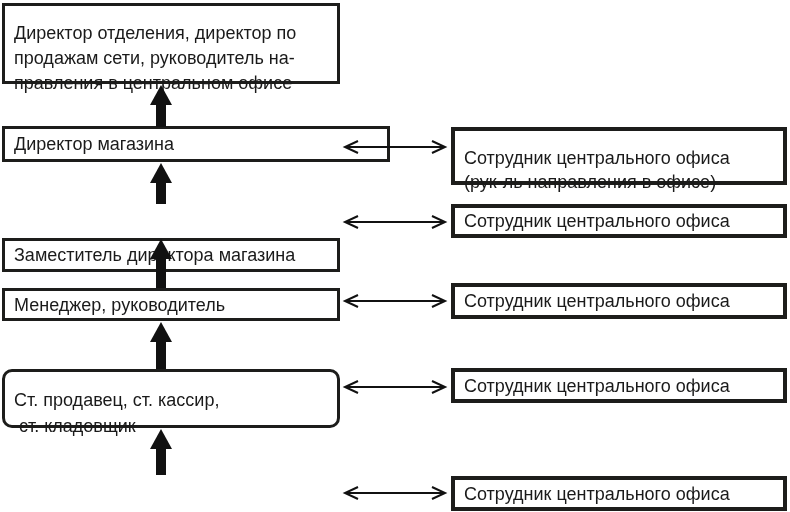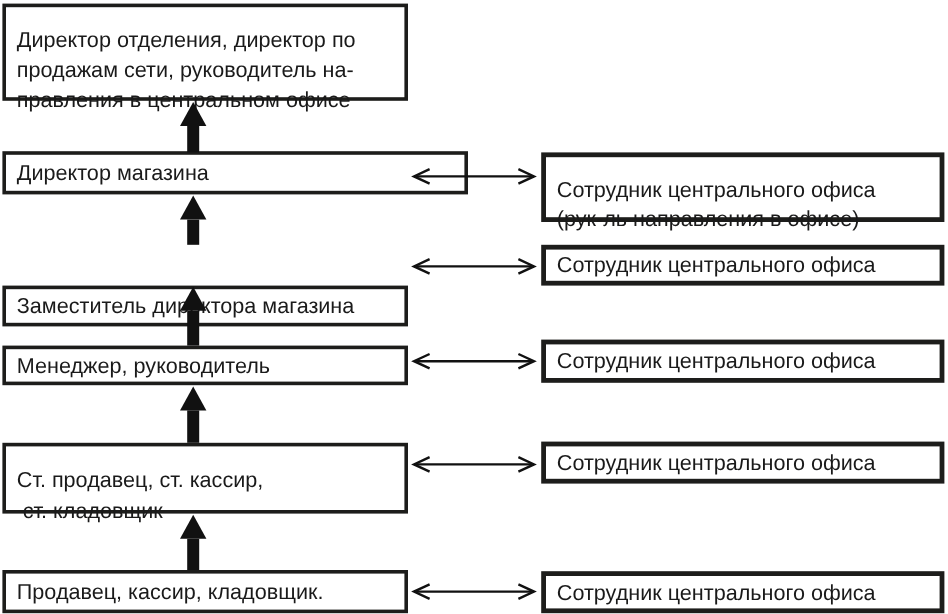--- a/index.html
+++ b/index.html
@@ -70,26 +70,23 @@
   </div>
   <div class="node" style="left:2px; top:126px; width:388px; height:36px;">
     <span class="txt">Директор магазина</span>
   </div>
   <div class="node" style="left:2px; top:204px; width:338px; height:34px;margin-top:34px;">
     <span class="txt">Заместитель директора магазина</span>
   </div>
   <div class="node" style="left:2px; top:288px; width:338px; height:33px;">
     <span class="txt">Менеджер, руководитель</span>
   </div>
-  <div class="node multi" style="left:2px; top:369px; width:338px; height:59px;">
+  <div class="node multi" style="left:2px; top:369px; width:338px; height:59px;border-radius:10px;">
     <span class="txt">Ст. продавец, ст. кассир,
  ст. кладовщик</span>
-  </div>
-  <div class="node" style="left:2px; top:475px; width:338px; height:36px;">
-    <span class="txt">Продавец, кассир, кладовщик.</span>
   </div>
 
   <div class="node right multi lh24" style="left:451px; top:127px; width:336px; height:58px;">
     <span class="txt">Сотрудник центрального офиса
 (рук-ль направления в офисе)</span>
   </div>
   <div class="node right" style="left:451px; top:204px; width:336px; height:34px;">
     <span class="txt">Сотрудник центрального офиса</span>
   </div>
   <div class="node right" style="left:451px; top:283px; width:336px; height:36px;">

